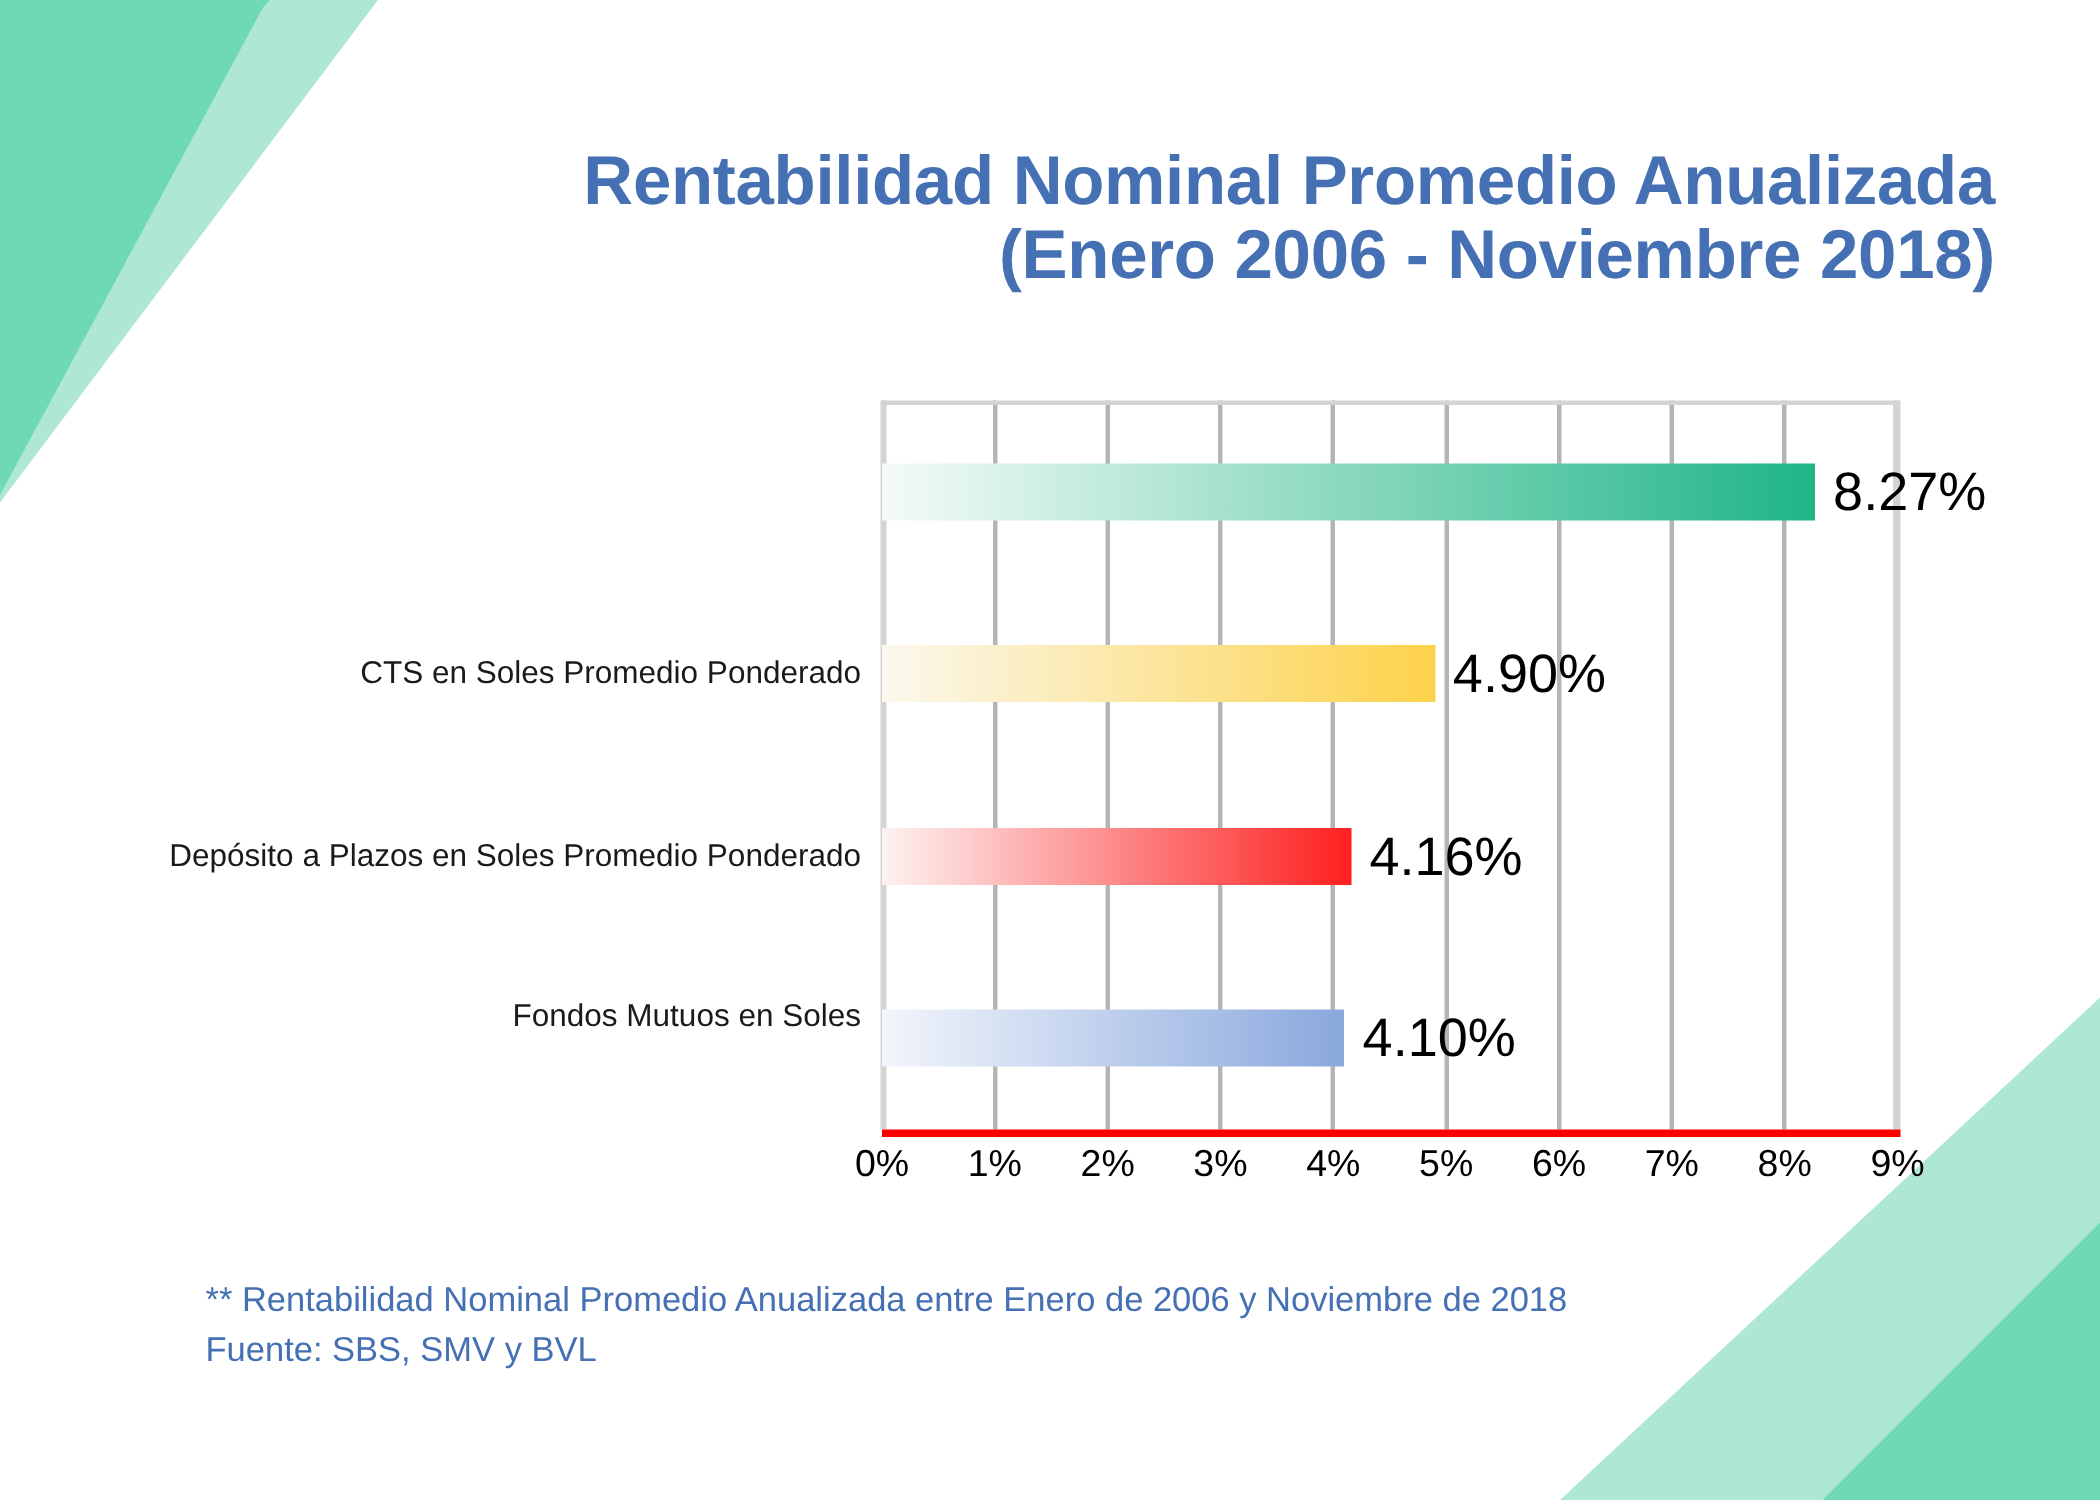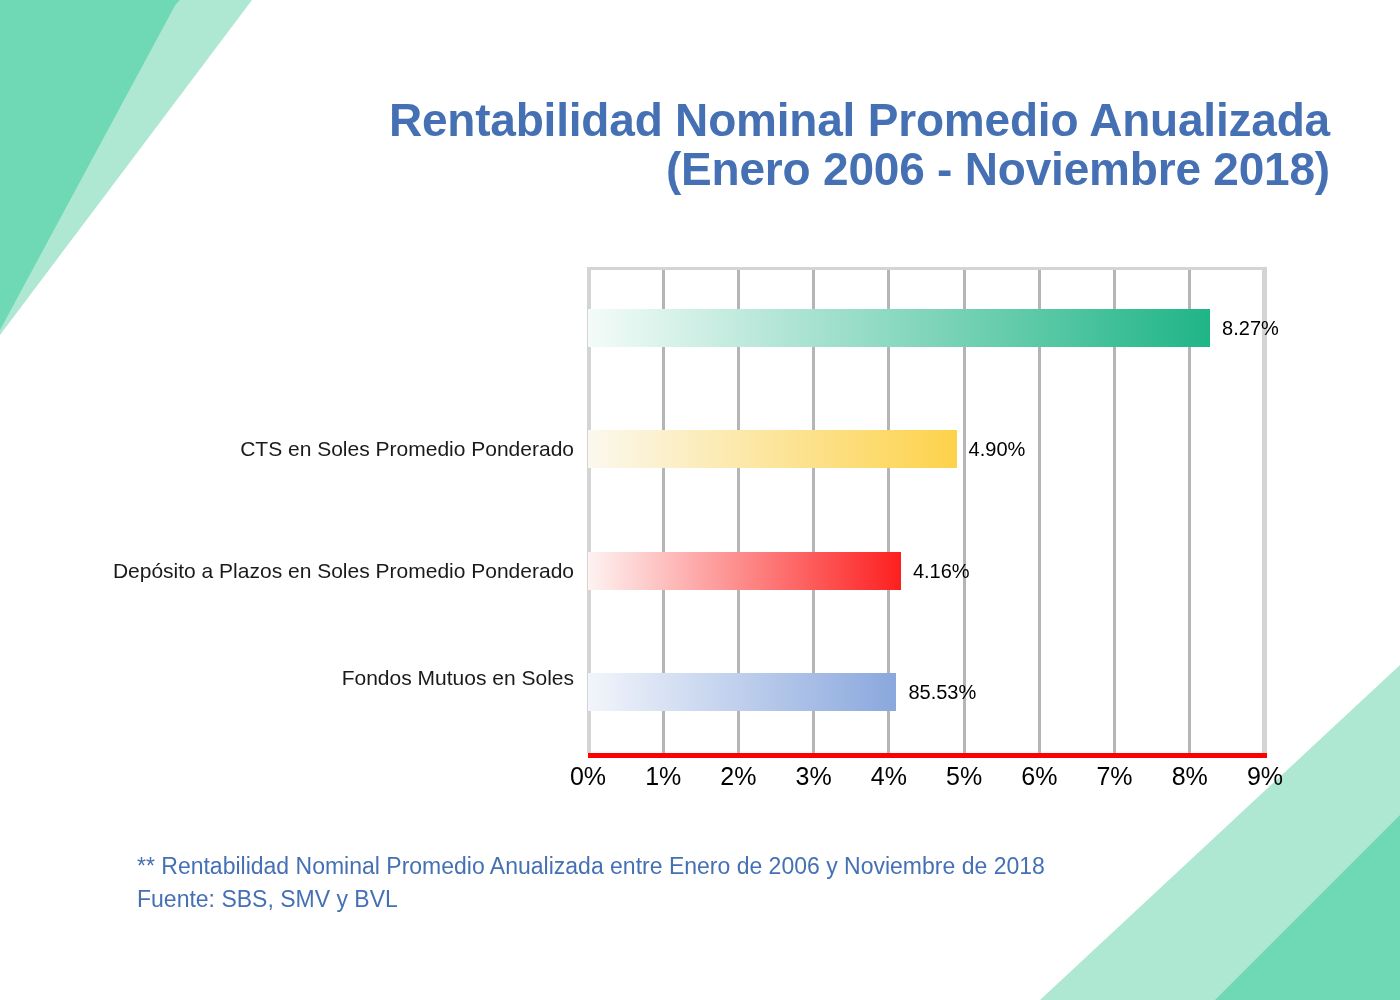--- a/index.html
+++ b/index.html
@@ -88,21 +88,21 @@
     position: absolute;
     height: 38px;
     z-index: 3;
   }
 
   
   .bar-value {
     position: absolute;
     height: 38px;
     line-height: 38px;
-    font-size: 20px;
+    font-size: 36px;
     color: #000000;
     white-space: nowrap;
     z-index: 4;
   }
 
   
   .cat-label {
     position: absolute;
     right: 0;
     height: 38px;
@@ -194,21 +194,21 @@
         <div class="bar" style="left: 0px; top: 284.75px; width: 312.924px; background: linear-gradient(to right, rgb(253, 243, 242) 0%, rgb(253, 31, 31) 100%);"></div>
         <div class="bar" style="left: 0px; top: 406.25px; width: 308.411px; background: linear-gradient(to right, rgb(242, 245, 251) 0%, rgb(138, 168, 221) 100%);"></div>
       </div>
     <div id="axis-line"></div>
   </div>
 
   <div id="value-labels" style="position:absolute;left:588px;top:267px;width:700px;height:486px;">
       <div class="bar-value" style="left: 634.088px; top: 41.75px;">8.27%</div>
       <div class="bar-value" style="left: 380.589px; top: 163.25px;">4.90%</div>
       <div class="bar-value" style="left: 324.924px; top: 284.75px;">4.16%</div>
-      <div class="bar-value" style="left: 320.411px; top: 406.25px;">85.53%</div>
+      <div class="bar-value" style="left: 320.411px; top: 406.25px;">4.10%</div>
     </div>
 
   <div id="x-ticks">
       <div class="tick-label" style="left: 0px;">0%</div>
       <div class="tick-label" style="left: 75.2222px;">1%</div>
       <div class="tick-label" style="left: 150.444px;">2%</div>
       <div class="tick-label" style="left: 225.667px;">3%</div>
       <div class="tick-label" style="left: 300.889px;">4%</div>
       <div class="tick-label" style="left: 376.111px;">5%</div>
       <div class="tick-label" style="left: 451.333px;">6%</div>

